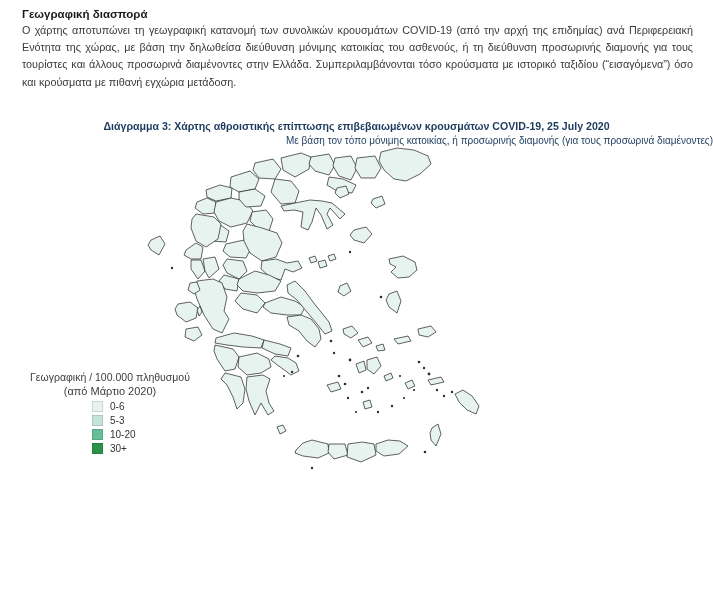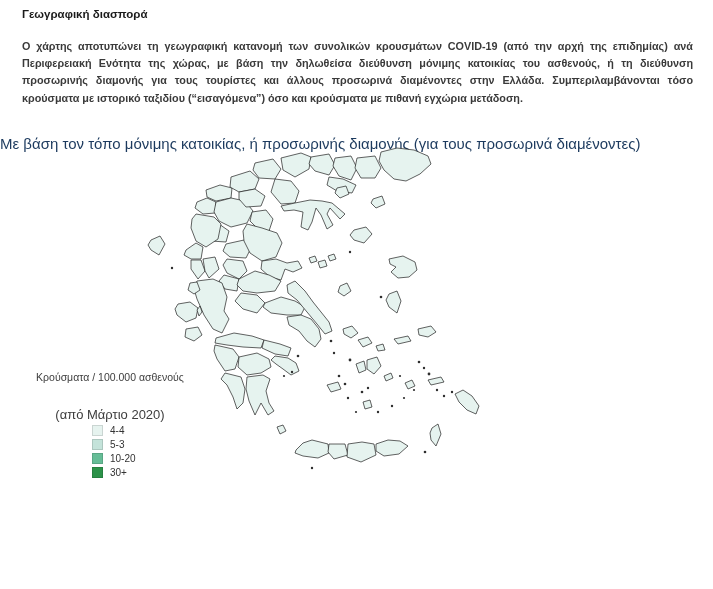--- a/index.html
+++ b/index.html
@@ -1,43 +1,44 @@
 <!DOCTYPE html>
 <html><head>
 <meta charset="utf-8">
 <style>
   html,body{margin:0;padding:0;background:#ffffff;}
   .page{position:relative;width:713px;height:589px;background:#ffffff;overflow:hidden;
         font-family:"Liberation Sans",sans-serif;color:#3a3a3a;}
   .heading{position:absolute;left:22px;top:8px;font-size:11.5px;font-weight:bold;color:#1a1a1a;}
-  .para{position:absolute;left:22px;top:38px;width:671px;font-size:10.8px;line-height:17.2px;
-        text-align:justify;color:#3a3a3a;font-weight:bold;}
+  .para{position:absolute;left:22px;top:22px;width:671px;font-size:10.8px;line-height:17.2px;
+        text-align:justify;color:#3a3a3a;}
   .fig-title{position:absolute;left:0;top:120px;width:713px;text-align:center;
         font-size:10.6px;font-weight:bold;color:#1c3a5e;}
-  .fig-subtitle{position:absolute;left:0;top:135px;width:713px;text-align:left;
-        font-size:15px;color:#1c3a5e;}
+  .fig-subtitle{position:absolute;left:0;top:135px;width:713px;text-align:right;
+        font-size:10px;color:#1c3a5e;}
   .map-svg{position:absolute;left:0;top:0;width:713px;height:589px;}
   .map-svg polygon{stroke:#1f1f1f;stroke-width:0.7;stroke-linejoin:round;fill:#e6f3ef;}
   .isl-dot{fill:#2e2e2e;stroke:none;}
   .legend{position:absolute;left:30px;top:370px;width:160px;}
   .legend-title{font-size:10.5px;color:#3d3d3d;text-align:center;line-height:14px;}
-  .legend-sub{font-size:13px;color:#3d3d3d;text-align:center;line-height:14px;margin-top:24px;}
+  .legend-sub{font-size:11px;color:#3d3d3d;text-align:center;line-height:14px;}
   .lrow{display:flex;align-items:center;margin:3px 0 0 62px;height:11px;}
   .sw{width:11px;height:11px;margin-right:7px;flex:0 0 11px;border:0.5px solid rgba(0,0,0,0.12);box-sizing:border-box;}
   .llabel{font-size:10px;color:#333333;}
 </style>
 </head>
 <body>
 
 <div class="page">
 
   <div class="heading">Γεωγραφική διασπορά</div>
 
   <div class="para">Ο χάρτης αποτυπώνει τη γεωγραφική κατανομή των συνολικών κρουσμάτων COVID-19 (από την αρχή της επιδημίας) ανά Περιφερειακή Ενότητα της χώρας, με βάση την δηλωθείσα διεύθυνση μόνιμης κατοικίας του ασθενούς, ή τη διεύθυνση προσωρινής διαμονής για τους τουρίστες και άλλους προσωρινά διαμένοντες στην Ελλάδα.  Συμπεριλαμβάνονται τόσο κρούσματα με ιστορικό ταξιδίου (“εισαγόμενα”) όσο και κρούσματα με πιθανή εγχώρια μετάδοση.</div>
 
+  <div class="fig-title">Διάγραμμα 3: Χάρτης αθροιστικής επίπτωσης επιβεβαιωμένων κρουσμάτων COVID-19, 25 July 2020</div>
   <div class="fig-subtitle">Με βάση τον τόπο μόνιμης κατοικίας, ή προσωρινής διαμονής (για τους προσωρινά διαμένοντες)</div>
 
   <svg class="map-svg" viewBox="0 0 713 589" xmlns="http://www.w3.org/2000/svg">
 
     <polygon points="206,190 220,185 232,188 231,198 216,201 207,197" fill="#c4e3da"></polygon>
     <polygon points="197,202 207,198 216,202 215,213 203,214 195,208" fill="#2c9249"></polygon>
     <polygon points="216,202 231,198 245,201 253,211 247,223 231,227 219,221 214,212" fill="#2c9249"></polygon>
     <polygon points="205,227 219,224 229,231 226,242 211,241 203,235" fill="#c4e3da"></polygon>
     <polygon points="231,177 250,171 259,179 255,189 239,192 230,187" fill="#66bd97"></polygon>
     <polygon points="239,192 255,189 265,196 261,206 246,207 239,199" fill="#66bd97"></polygon>
@@ -140,25 +141,25 @@
       <circle class="isl-dot" cx="284" cy="376" r="1.1"></circle>
       <circle class="isl-dot" cx="381" cy="297" r="1.3"></circle>
       <circle class="isl-dot" cx="350" cy="252" r="1.2"></circle>
       <circle class="isl-dot" cx="400" cy="376" r="1.1"></circle>
       <circle class="isl-dot" cx="368" cy="388" r="1.2"></circle>
       <circle class="isl-dot" cx="172" cy="268" r="1.2"></circle>
     </g>
   </svg>
 
   <div class="legend">
-    <div class="legend-title">Κρούσματα / 100.000 ασθενούς</div>
+    <div class="legend-title">Γεωγραφική / 100.000 πληθυσμού</div>
     <div class="legend-sub">(από Μάρτιο 2020)</div>
     <div class="lrow">
       <span class="sw" style="background: rgb(230, 243, 239);"></span>
-      <span class="llabel">4-4</span>
+      <span class="llabel">0-6</span>
     </div>
     <div class="lrow">
       <span class="sw" style="background: rgb(196, 227, 218);"></span>
       <span class="llabel">5-3</span>
     </div>
     <div class="lrow">
       <span class="sw" style="background: rgb(102, 189, 151);"></span>
       <span class="llabel">10-20</span>
     </div>
     <div class="lrow">

